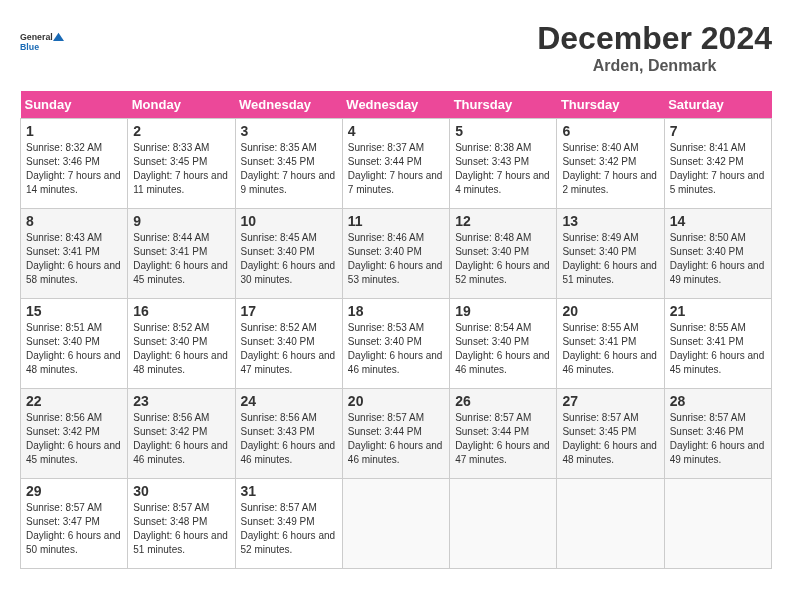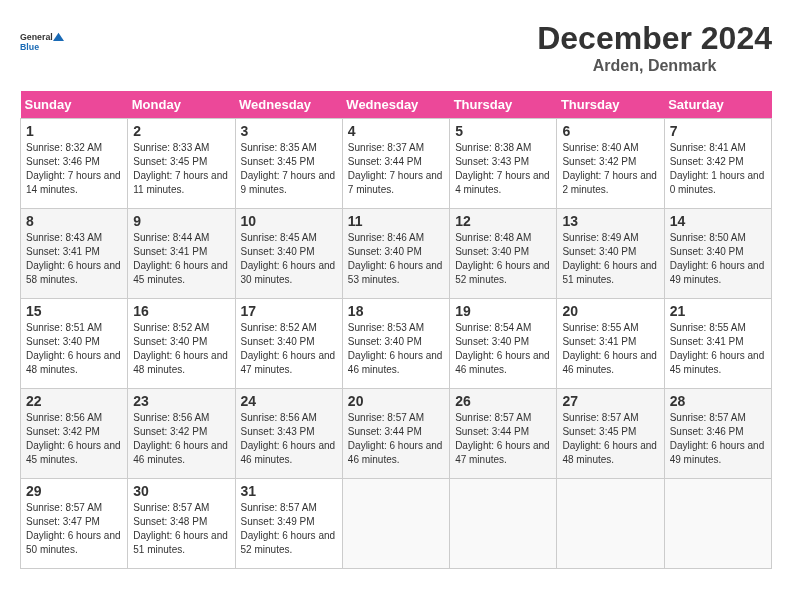--- a/index.html
+++ b/index.html
@@ -151,21 +151,21 @@
             <span>Sunrise: 8:40 AM</span><br>
             <span>Sunset: 3:42 PM</span><br>
             <span>Daylight: 7 hours and 2 minutes.</span>
           </div>
         </td>
         <td>
           <span class="day-num">7</span>
           <div class="day-info">
             <span>Sunrise: 8:41 AM</span><br>
             <span>Sunset: 3:42 PM</span><br>
-            <span>Daylight: 1 hours and 0 minutes.</span>
+            <span>Daylight: 7 hours and 5 minutes.</span>
           </div>
         </td>
       </tr>
       <tr>
         <td>
           <span class="day-num">8</span>
           <div class="day-info">
             <span>Sunrise: 8:43 AM</span><br>
             <span>Sunset: 3:41 PM</span><br>
             <span>Daylight: 6 hours and 58 minutes.</span>

